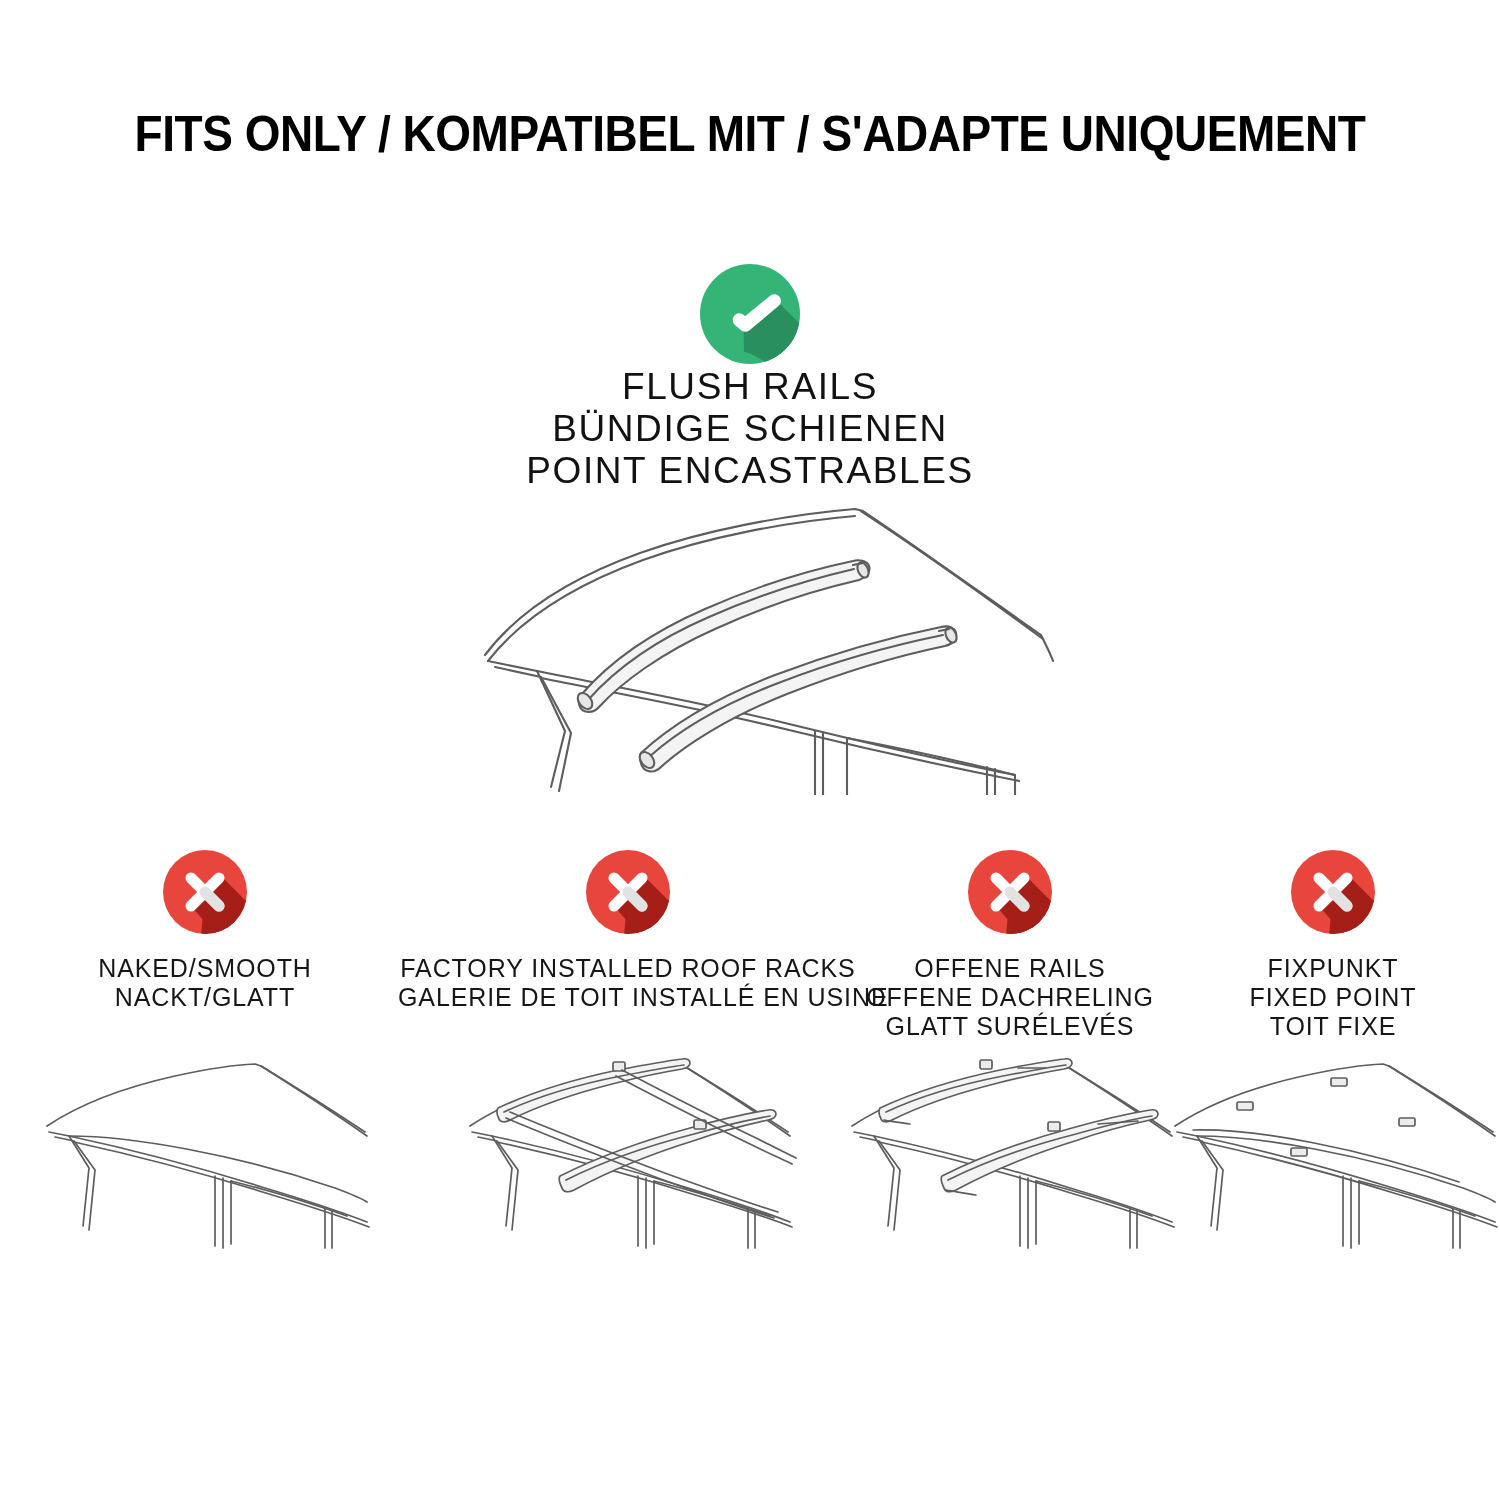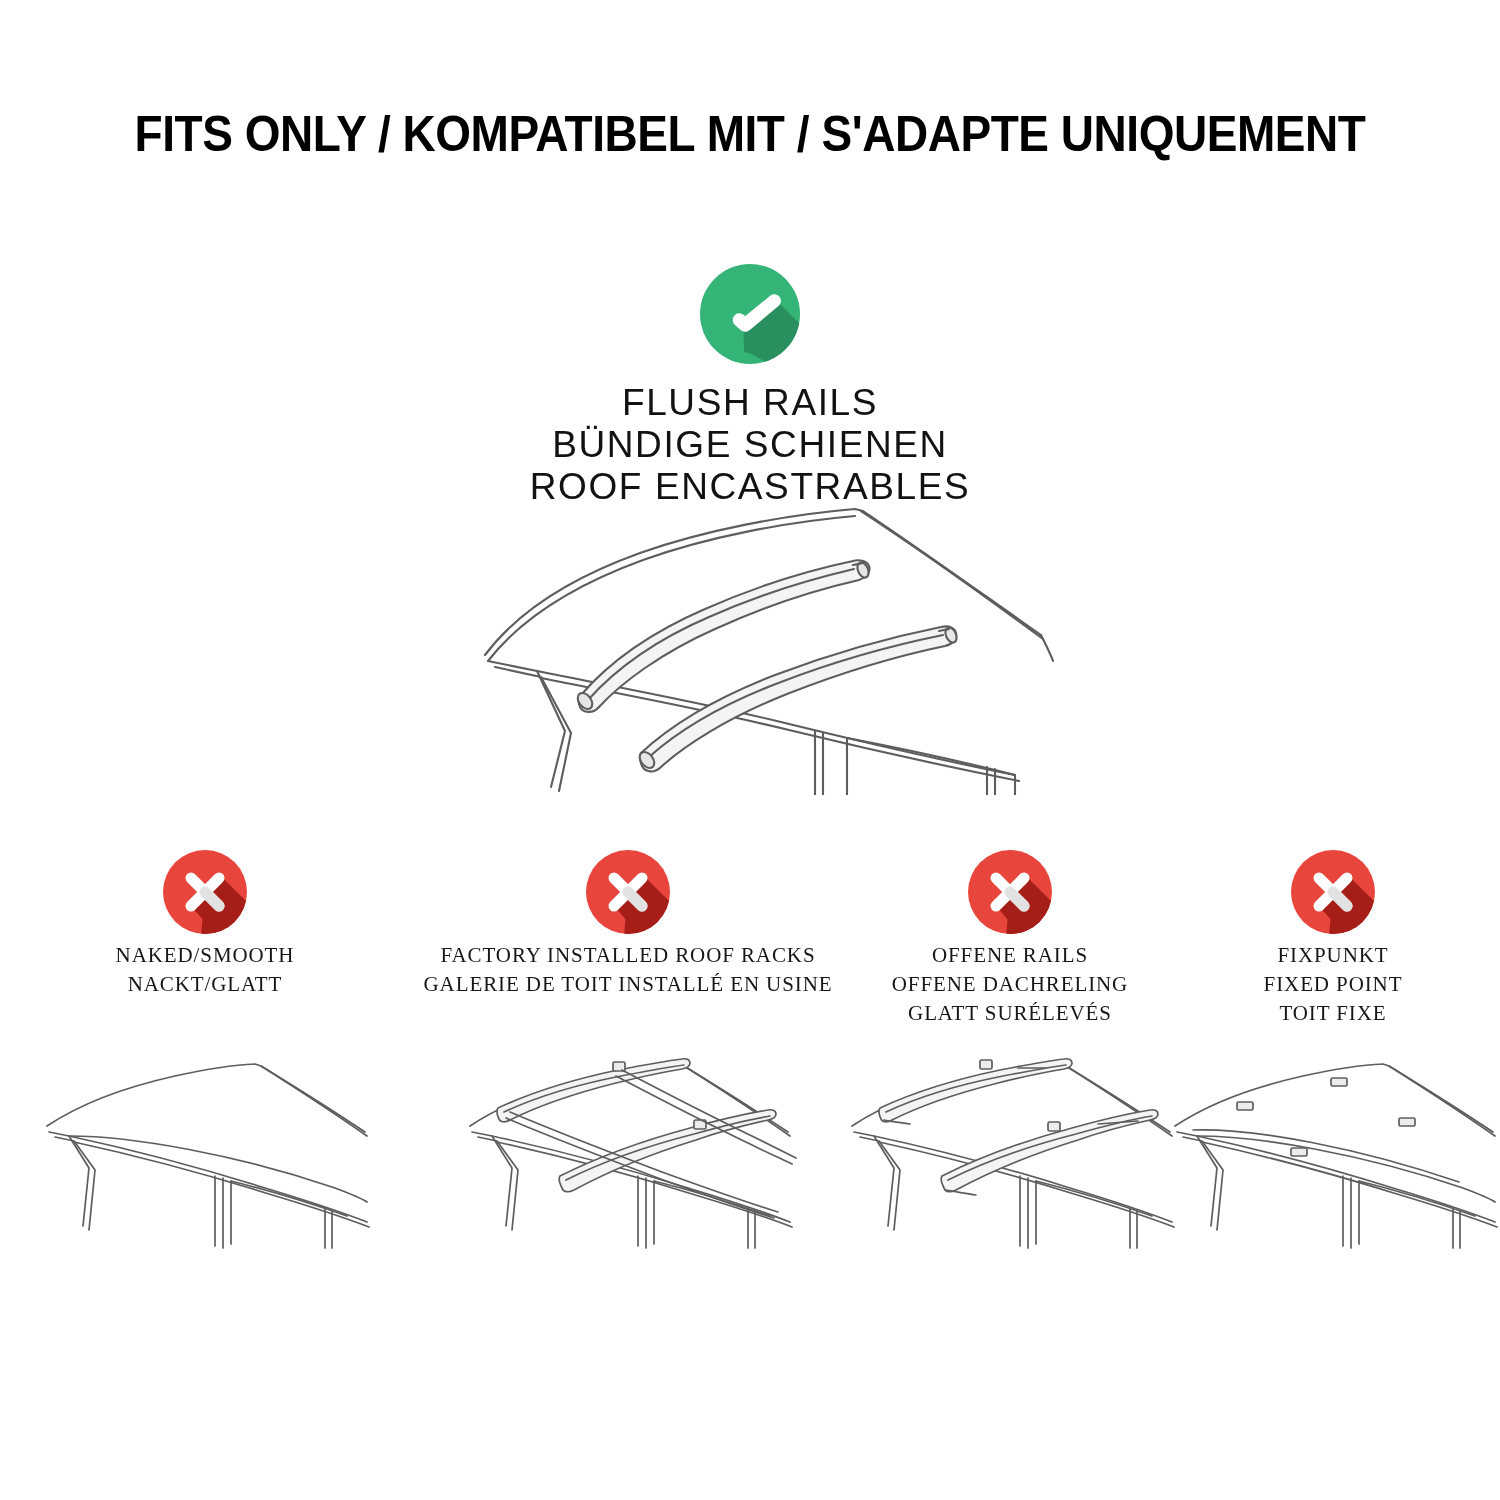--- a/index.html
+++ b/index.html
@@ -45,21 +45,20 @@
   }
   .badge {
     position: relative;
     width: 104px;
     height: 104px;
     margin: 0 auto;
   }
   .badge svg { display: block; }
 
   .good-lines {
-    margin-top: 16px;
     font-family: "Liberation Sans", sans-serif;
     font-weight: 400;
     font-size: 37px;
     line-height: 42px;
     letter-spacing: 1.6px;
     color: #121212;
   }
   .good-lines div { white-space: nowrap; }
 
   
@@ -89,24 +88,24 @@
   .col-2 { left: 830px;  width: 360px; }
   .col-3 { left: 1168px; width: 330px; }
 
   .badge-sm {
     position: relative;
     width: 88px;
     height: 88px;
     margin: 0 auto;
   }
   .col-label {
-    margin-top: 5px;
-    font-family: Liberation Serif, serif;
+    margin-top: 18px;
+    font-family: Liberation Sans, sans-serif;
     font-weight: 400;
-    font-size: 21px;
+    font-size: 25px;
     line-height: 29px;
     letter-spacing: 0.9px;
     color: #161616;
   }
   .col-label div { white-space: nowrap; }
 
   .col-roof {
     position: absolute;
     left: 50%;
     transform: translateX(-50%);
@@ -146,21 +145,21 @@
           <path d="M38 56 L46 64 L74 36 L86 48 L46 88 L104 120 L104 104 L56 56 Z" fill="#2A8F5F" opacity="0.95"></path>
           <path d="M45.5 63.5 L74.5 34.5 L104 64 L104 104 L46 90 Z" fill="#2A8F5F"></path>
         </g>
         <path d="M36.5 53.5 a6.6 6.6 0 0 1 9.4 -0.4 L47 54.2 l25.2 -20.4 a6.6 6.6 0 0 1 9.3 1 a6.6 6.6 0 0 1 -1 9.3 L51.5 68.3 a6.6 6.6 0 0 1 -8.8 -0.3 L36.9 62.9 a6.6 6.6 0 0 1 -0.4 -9.4 Z" fill="#ffffff"></path>
       </svg>
     </div>
 
     <div class="good-lines">
       <div>FLUSH RAILS</div>
       <div>BÜNDIGE SCHIENEN</div>
-      <div>ROOF ENCASTRABLES</div>
+      <div>POINT ENCASTRABLES</div>
     </div>
   </div>
 
   <div class="hero-roof">
     <svg width="600" height="300" viewBox="0 0 600 300" xmlns="http://www.w3.org/2000/svg" fill="none" stroke="#5d5d5d" stroke-width="2.1" stroke-linecap="round" stroke-linejoin="round">
 
       <path d="M30 160 C60 120 110 85 185 58 C250 35 330 20 400 14 L408 16 C468 56 540 108 586 140"></path>
       <path d="M33 166 C64 126 114 92 188 65 C252 42 331 27 400 21"></path>
 
       <path d="M33 166 L82 176 L110 236 L96 292"></path>

